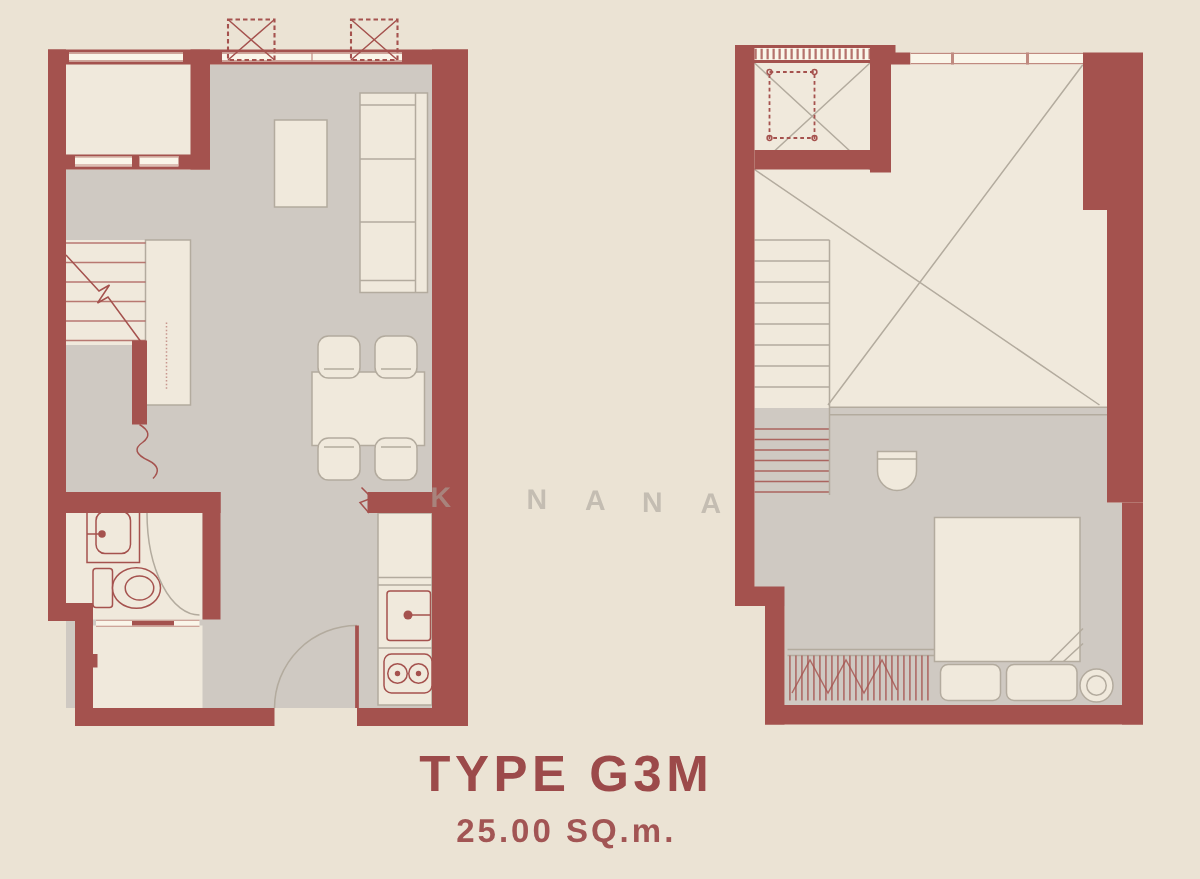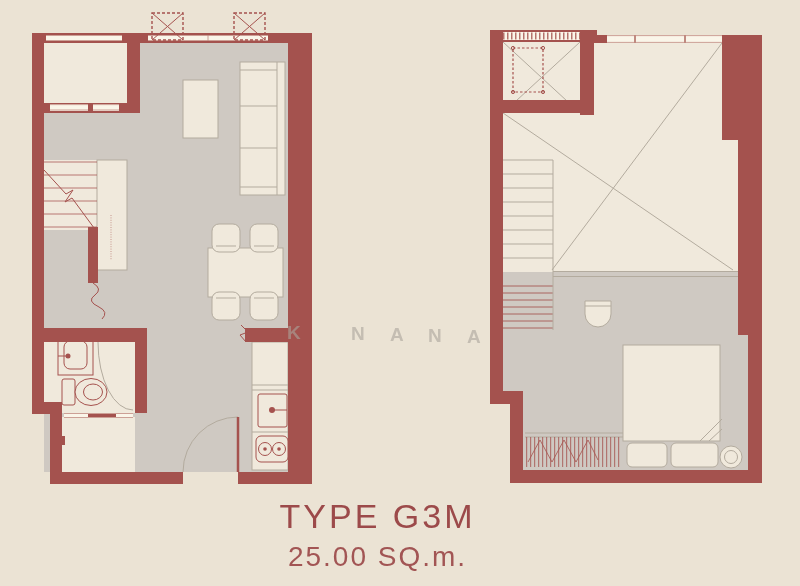--- a/index.html
+++ b/index.html
@@ -20,22 +20,22 @@
   .ln-g{stroke:var(--lineGray);fill:none;stroke-width:1;}
   .ln-r{stroke:var(--lineRed);fill:none;stroke-width:1;}
   .furn{fill:var(--room);stroke:var(--lineGray);stroke-width:1;}
   .furn-r{fill:var(--room);stroke:var(--lineRed);stroke-width:1;}
   .hair{stroke:var(--winLine);stroke-width:0.8;fill:none;}
   .watermark-letter{
     position:absolute;font-size:19px;font-weight:bold;color:var(--watermarkText);
     opacity:0.6;letter-spacing:1px;z-index:5;
   }
   .title-block{position:absolute;left:255px;top:497px;width:245px;text-align:center;z-index:4;}
-  .plan-title{font-size:34px;font-weight:400;color:var(--titleText);letter-spacing:3px;}
-  .plan-area{font-size:28px;font-weight:400;color:var(--titleText);letter-spacing:2px;margin-top:5px;opacity:0.92;}
+  .plan-title{font-size:34px;font-weight:700;color:var(--titleText);letter-spacing:3px;}
+  .plan-area{font-size:22px;font-weight:700;color:var(--titleText);letter-spacing:2px;margin-top:5px;opacity:0.92;}
 </style>
 </head>
 <body>
 
 <div class="canvas">
 
   <svg class="plan plan-left" viewBox="0 0 340 500">
 
     <g>
       <rect class="floorf" x="140" y="43" width="148" height="429"></rect>

